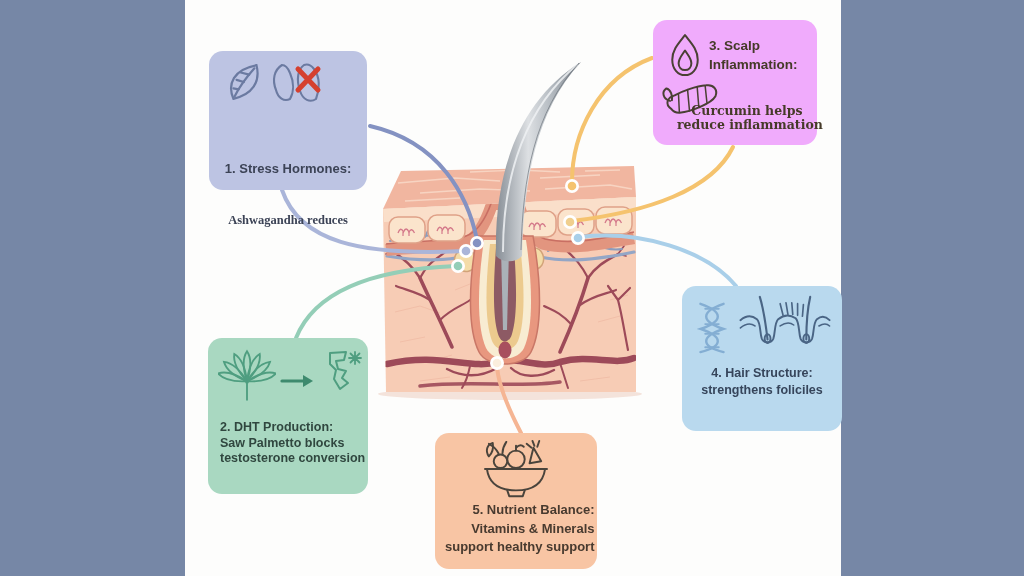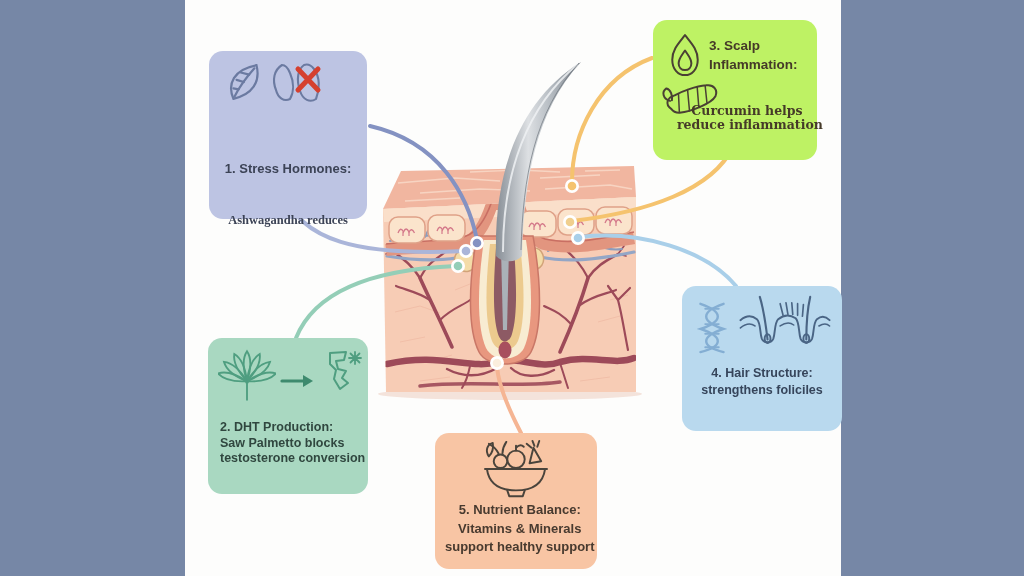--- a/index.html
+++ b/index.html
@@ -2,34 +2,34 @@
 <html><head>
 <meta charset="utf-8">
 <style>
   html,body{margin:0;padding:0;background:#fff;}
   .stage{position:relative;width:1024px;height:576px;overflow:hidden;background:#7687a6;
          font-family:"Liberation Sans",sans-serif;}
   .canvas{position:absolute;left:185px;top:0;width:656px;height:576px;background:#fdfdfc;}
   .scene{position:absolute;left:0;top:0;width:1024px;height:576px;pointer-events:none;}
   .callout{position:absolute;border-radius:14px;}
   .callout .t{position:absolute;font-weight:700;white-space:nowrap;}
-  .b1{left:209px;top:51px;width:158px;height:168px;background:#bdc4e3;color:#3c4356;}
+  .b1{left:209px;top:51px;width:158px;height:139px;background:#bdc4e3;color:#3c4356;}
   .b2{left:208px;top:338px;width:160px;height:156px;background:#a9d8c1;color:#30473f;}
-  .b3{left:653px;top:20px;width:164px;height:140px;background:#bef264;color:#453a28;}
+  .b3{left:653px;top:20px;width:164px;height:125px;background:#f0abfc;color:#453a28;}
   .b4{left:682px;top:286px;width:160px;height:145px;background:#b9d9ee;color:#36455b;}
   .b5{left:435px;top:433px;width:162px;height:136px;background:#f8c5a4;color:#483a2f;}
   .ic{position:absolute;}
   .ctr{left:0;right:0;text-align:center;}
   .b1 .title{top:110px;font-size:13px;}
   .b1 .body{top:161px;font-size:12.5px;line-height:16px;font-family:Liberation Serif, serif;}
   .b2 .txt{left:12px;top:82px;font-size:12.5px;line-height:15.5px;font-weight:700;text-align:left;}
   .b3 .title{left:56px;top:16px;font-size:13.5px;line-height:19px;font-weight:700;text-align:left;}
   .b3 .body{top:84px;font-size:12.5px;line-height:13.5px;font-family:"DejaVu Serif","Liberation Serif",serif;padding-left:24px;}
   .b4 .txt{top:79px;font-size:12.5px;line-height:17px;font-weight:700;}
-  .b5 .txt{left:10px;top:68px;font-size:13px;line-height:18.5px;font-weight:700;text-align:center;}
+  .b5 .txt{left:10px;top:68px;font-size:13px;line-height:18.5px;font-weight:700;text-align:right;}
   .lineblock span{display:block;font-weight:700;}
 </style>
 </head>
 <body>
 
 <div class="stage">
   <div class="canvas"></div>
 
   <svg class="scene" viewBox="0 0 1024 576">
     <defs>

